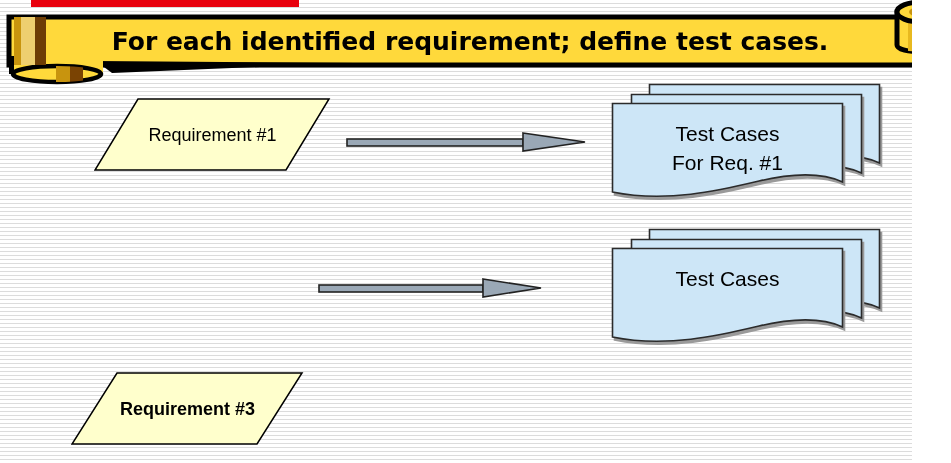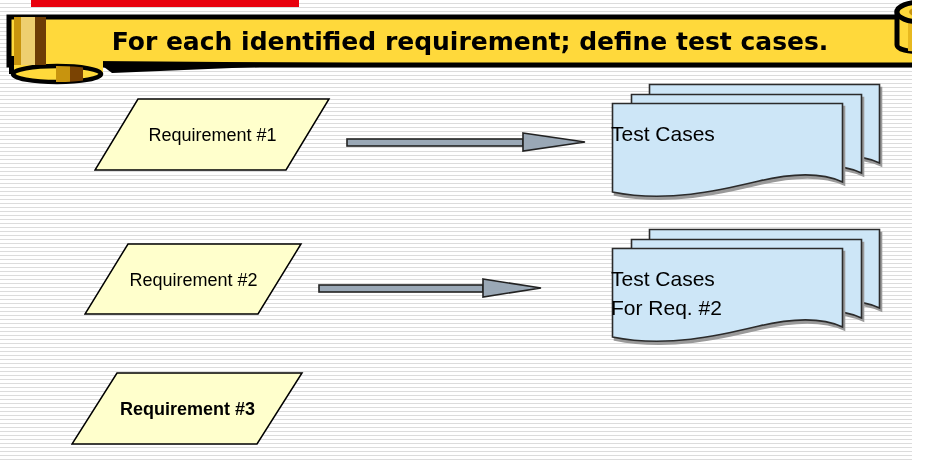--- a/index.html
+++ b/index.html
@@ -28,21 +28,21 @@
   .arrow1{left:345px;top:128px;}
   .arrow2{left:317px;top:274px;}
   .doc{filter:drop-shadow(2px 3px 0 #9a9a9a);}
   .s1-back{left:648px;top:83px;}
   .s1-mid{left:630px;top:93px;}
   .s1-front{left:611px;top:102px;}
   .s2-back{left:648px;top:228px;}
   .s2-mid{left:630px;top:238px;}
   .s2-front{left:611px;top:247px;}
   .doc-label{
-    width:233px;text-align:left;font-size:21px;line-height:29px;
+    width:233px;text-align:center;font-size:21px;line-height:29px;
   }
   .label-s1{left:611px;top:119px;}
   .label-s2{left:611px;top:264px;}
 </style>
 </head>
 <body>
 
 <div class="slide">
 
   <svg class="abs banner-svg" width="951" height="100" viewBox="0 0 951 100">
@@ -105,46 +105,40 @@
     <path d="M1.5,1.5 L231.5,1.5 L231.5,80 C210,70 178,72 148,79 C108,88.5 55,101 1.5,90 Z" stroke="#2b2b2b" stroke-width="1.6" fill="#cde6f7"></path>
   </svg>
   <svg class="abs doc s1-mid" width="233" height="98" viewBox="0 0 233 98">
     <path d="M1.5,1.5 L231.5,1.5 L231.5,80 C210,70 178,72 148,79 C108,88.5 55,101 1.5,90 Z" stroke="#2b2b2b" stroke-width="1.6" fill="#cde6f7"></path>
   </svg>
   <svg class="abs doc s1-front" width="233" height="98" viewBox="0 0 233 98">
     <path d="M1.5,1.5 L231.5,1.5 L231.5,80 C210,70 178,72 148,79 C108,88.5 55,101 1.5,90 Z" stroke="#2b2b2b" stroke-width="1.6" fill="#cde6f7"></path>
   </svg>
   <div class="abs doc-label label-s1">
     <div>Test Cases</div>
+    <div>For Req. #1</div>
   </div>
 
-  <div class="abs p2">
-    <svg class="abs fill shape" width="219" height="73" viewBox="0 0 219 73">
-      <polygon points="44,1 217,1 174,71 1,71" stroke="#000000" stroke-width="1.5" fill="#ffffcc"></polygon>
-    </svg>
-    <div class="abs fill shape-label">Requirement #2</div>
-  </div>
 
   <svg class="abs arrow2" width="226" height="28" viewBox="0 0 226 28">
     <rect x="2" y="11" width="164" height="7" stroke="#222222" stroke-width="1.6" fill="#9aa8b6"></rect>
     <polygon points="166,5 224,14 166,23" stroke="#222222" stroke-width="1.6" fill="#9aa8b6"></polygon>
   </svg>
 
   <svg class="abs doc s2-back" width="233" height="98" viewBox="0 0 233 98">
     <path d="M1.5,1.5 L231.5,1.5 L231.5,80 C210,70 178,72 148,79 C108,88.5 55,101 1.5,90 Z" stroke="#2b2b2b" stroke-width="1.6" fill="#cde6f7"></path>
   </svg>
   <svg class="abs doc s2-mid" width="233" height="98" viewBox="0 0 233 98">
     <path d="M1.5,1.5 L231.5,1.5 L231.5,80 C210,70 178,72 148,79 C108,88.5 55,101 1.5,90 Z" stroke="#2b2b2b" stroke-width="1.6" fill="#cde6f7"></path>
   </svg>
   <svg class="abs doc s2-front" width="233" height="98" viewBox="0 0 233 98">
     <path d="M1.5,1.5 L231.5,1.5 L231.5,80 C210,70 178,72 148,79 C108,88.5 55,101 1.5,90 Z" stroke="#2b2b2b" stroke-width="1.6" fill="#cde6f7"></path>
   </svg>
   <div class="abs doc-label label-s2">
     <div>Test Cases</div>
-    <div>For Req. #2</div>
   </div>
 
   <div class="abs p3">
     <svg class="abs fill shape" width="233" height="74" viewBox="0 0 233 74">
       <polygon points="46,1 231,1 186,72 1,72" stroke="#000000" stroke-width="1.5" fill="#ffffcc"></polygon>
     </svg>
     <div class="abs fill shape-label">Requirement #3</div>
   </div>
 
 </div>

